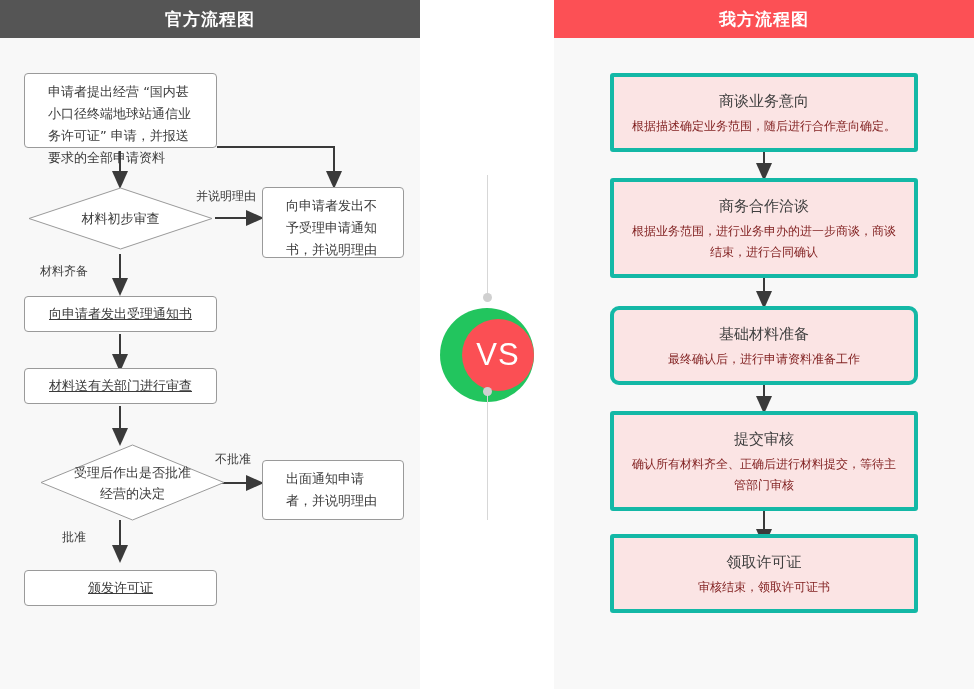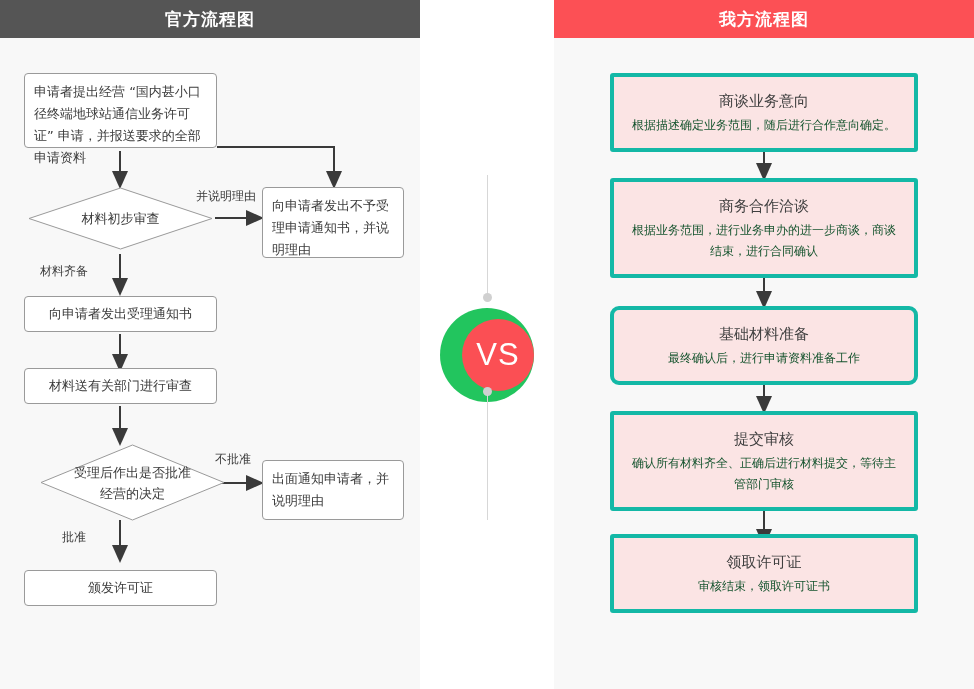--- a/index.html
+++ b/index.html
@@ -42,28 +42,29 @@
   
   .fbox {
     position: absolute;
     box-sizing: border-box;
     background: #ffffff;
     border: 1px solid #9a9a9a;
     border-radius: 4px;
     color: #3b3b3b;
     font-size: 13px;
     line-height: 22px;
-    padding: 7px 9px;
+    padding: 7px 23px;
   }
   .fbox.center { text-align: center; }
   .fbox.mid {
     display: flex;
     align-items: center;
     justify-content: center;
     padding: 4px 8px;
+    text-decoration: underline;
   }
 
   .diamond {
     position: absolute;
   }
   .diamond svg { display: block; }
   .diamond .dlabel {
     position: absolute;
     left: 0; top: 0; right: 0; bottom: 0;
     display: flex;
@@ -102,24 +103,23 @@
     text-align: center;
     padding: 11px 14px;
   }
   .rbox .rtitle {
     font-size: 15px;
     color: #3f3f3f;
     line-height: 26px;
   }
   .rbox .rdesc {
     font-size: 12px;
-    color: #14532d;
+    color: #7f1d1d;
     line-height: 21px;
     margin-top: 2px;
-    font-family: Liberation Mono, monospace;
   }
   #right-edges {
     position: absolute;
     left: 0; top: 0;
     width: 420px; height: 651px;
     pointer-events: none;
   }
 
   .footer-note {
     position: absolute;

